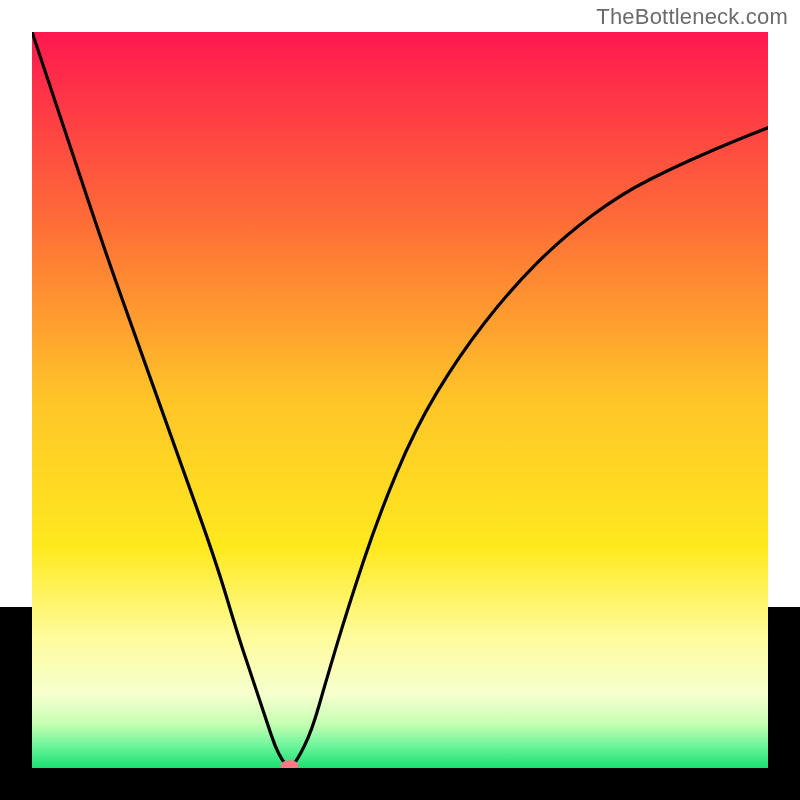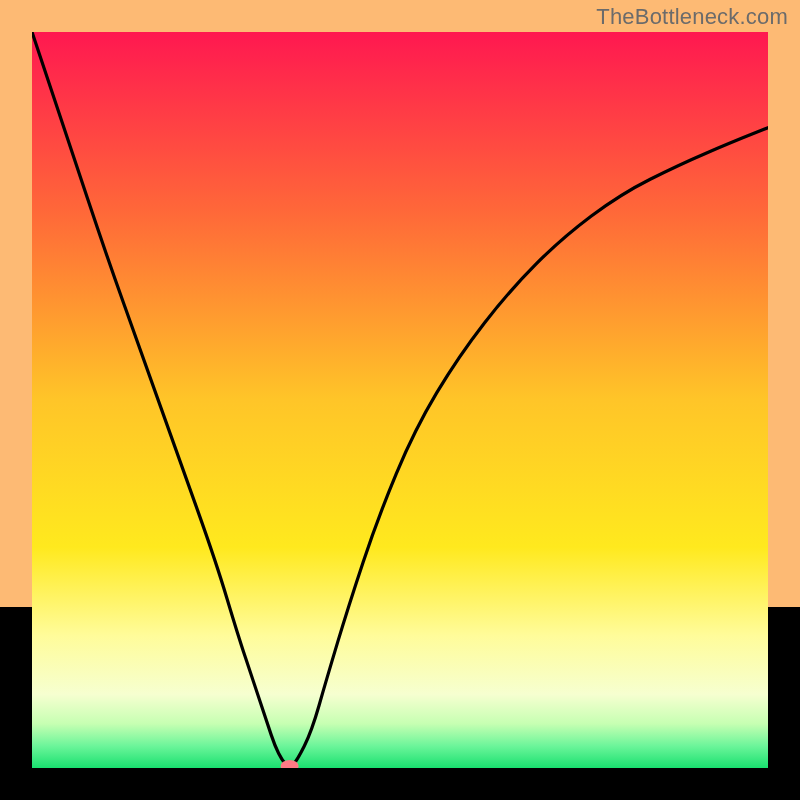--- a/index.html
+++ b/index.html
@@ -10,21 +10,21 @@
     background: #000;
     overflow: hidden;
     font-family: Arial, Helvetica, sans-serif;
   }
   .frame {
     position: absolute;
     left: 0;
     top: 0;
     width: 800px;
     height: 607px;
-    background: #fdba74;
+    background: #ffffff;
   }
   .plot {
     position: absolute;
     left: 32px;
     top: 32px;
     width: 736px;
     height: 736px;
   }
   .watermark {
     position: absolute;

